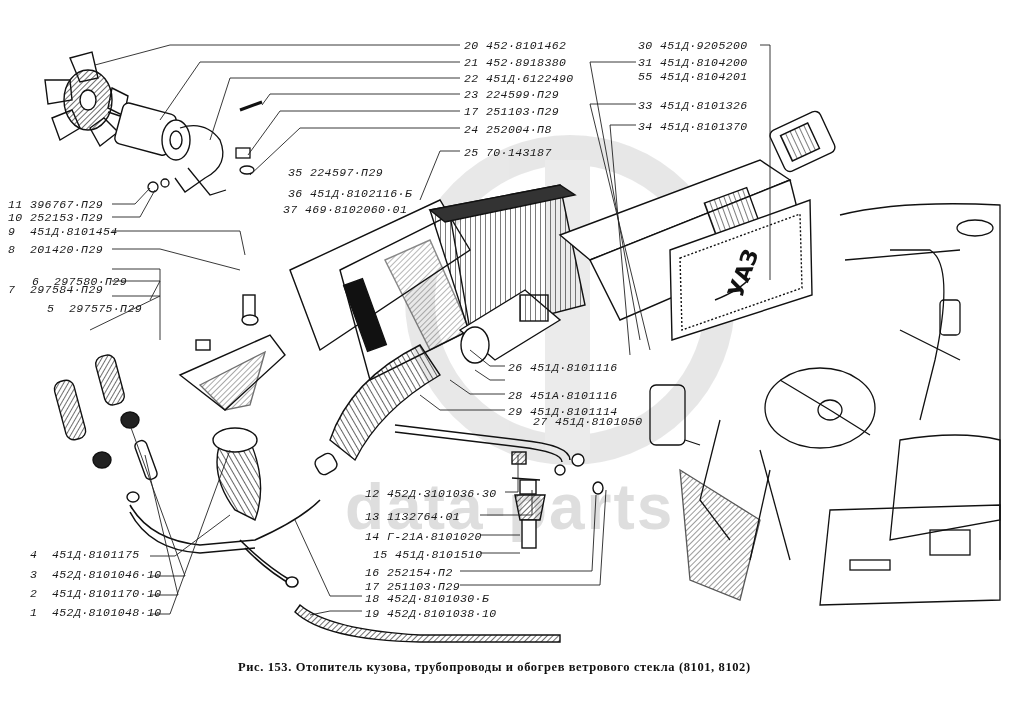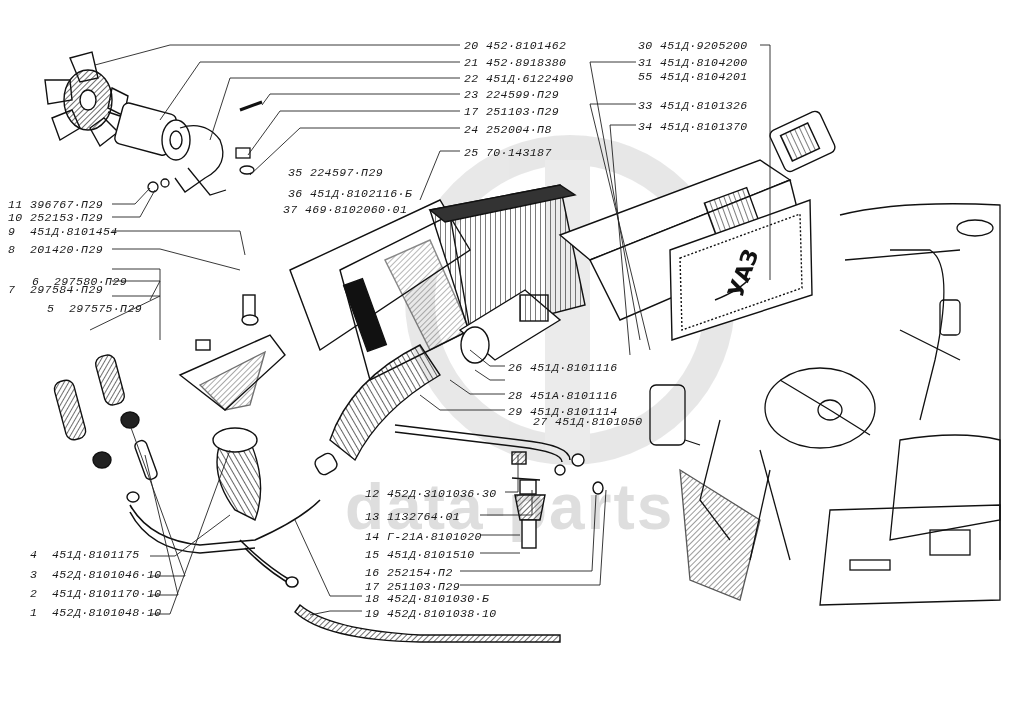--- a/index.html
+++ b/index.html
@@ -214,21 +214,21 @@
       <div class="lbl" style="left: 8px; top: 303px; margin-left: 39px;"><span class="num">5</span><span>297575·П29</span></div>
       <div class="lbl" style="left: 8px; top: 276px; margin-left: 24px;"><span class="num">6</span><span>297580·П29</span></div>
       <div class="lbl" style="left: 8px; top: 264px; margin-top: 20px;"><span class="num">7</span><span>297584·П29</span></div>
       <div class="lbl" style="left: 8px; top: 244px;"><span class="num">8</span><span>201420·П29</span></div>
       <div class="lbl" style="left: 8px; top: 226px;"><span class="num">9</span><span>451Д·8101454</span></div>
       <div class="lbl" style="left: 8px; top: 212px;"><span class="num">10</span><span>252153·П29</span></div>
       <div class="lbl" style="left: 8px; top: 199px;"><span class="num">11</span><span>396767·П29</span></div>
       <div class="lbl" style="left: 365px; top: 488px;"><span class="num">12</span><span>452Д·3101036·30</span></div>
       <div class="lbl" style="left: 365px; top: 511px;"><span class="num">13</span><span>1132764·01</span></div>
       <div class="lbl" style="left: 365px; top: 531px;"><span class="num">14</span><span>Г-21А·8101020</span></div>
-      <div class="lbl" style="left: 365px; top: 549px;"><span class="num">15</span><span>451Д·8101510</span></div>
+      <div class="lbl" style="left: 373px; top: 549px;"><span class="num">15</span><span>451Д·8101510</span></div>
       <div class="lbl" style="left: 365px; top: 567px;"><span class="num">16</span><span>252154·П2</span></div>
       <div class="lbl" style="left: 365px; top: 581px;"><span class="num">17</span><span>251103·П29</span></div>
       <div class="lbl" style="left: 365px; top: 593px;"><span class="num">18</span><span>452Д·8101030·Б</span></div>
       <div class="lbl" style="left: 365px; top: 608px;"><span class="num">19</span><span>452Д·8101038·10</span></div>
       <div class="lbl" style="left: 464px; top: 40px;"><span class="num">20</span><span>452·8101462</span></div>
       <div class="lbl" style="left: 464px; top: 57px;"><span class="num">21</span><span>452·8918380</span></div>
       <div class="lbl" style="left: 464px; top: 73px;"><span class="num">22</span><span>451Д·6122490</span></div>
       <div class="lbl" style="left: 464px; top: 89px;"><span class="num">23</span><span>224599·П29</span></div>
       <div class="lbl" style="left: 464px; top: 106px;"><span class="num">17</span><span>251103·П29</span></div>
       <div class="lbl" style="left: 464px; top: 124px;"><span class="num">24</span><span>252004·П8</span></div>
@@ -240,13 +240,14 @@
       <div class="lbl" style="left: 638px; top: 40px;"><span class="num">30</span><span>451Д·9205200</span></div>
       <div class="lbl" style="left: 638px; top: 57px;"><span class="num">31</span><span>451Д·8104200</span></div>
       <div class="lbl" style="left: 638px; top: 71px;"><span class="num">55</span><span>451Д·8104201</span></div>
       <div class="lbl" style="left: 638px; top: 100px;"><span class="num">33</span><span>451Д·8101326</span></div>
       <div class="lbl" style="left: 638px; top: 121px;"><span class="num">34</span><span>451Д·8101370</span></div>
       <div class="lbl" style="left: 288px; top: 167px;"><span class="num">35</span><span>224597·П29</span></div>
       <div class="lbl" style="left: 288px; top: 188px;"><span class="num">36</span><span>451Д·8102116·Б</span></div>
       <div class="lbl" style="left: 283px; top: 204px;"><span class="num">37</span><span>469·8102060·01</span></div>
     </div>
 
+  <div class="caption">Рис. 153. Отопитель кузова, трубопроводы и обогрев ветрового стекла (8101, 8102)</div>
 </div>
 
 </body></html>

